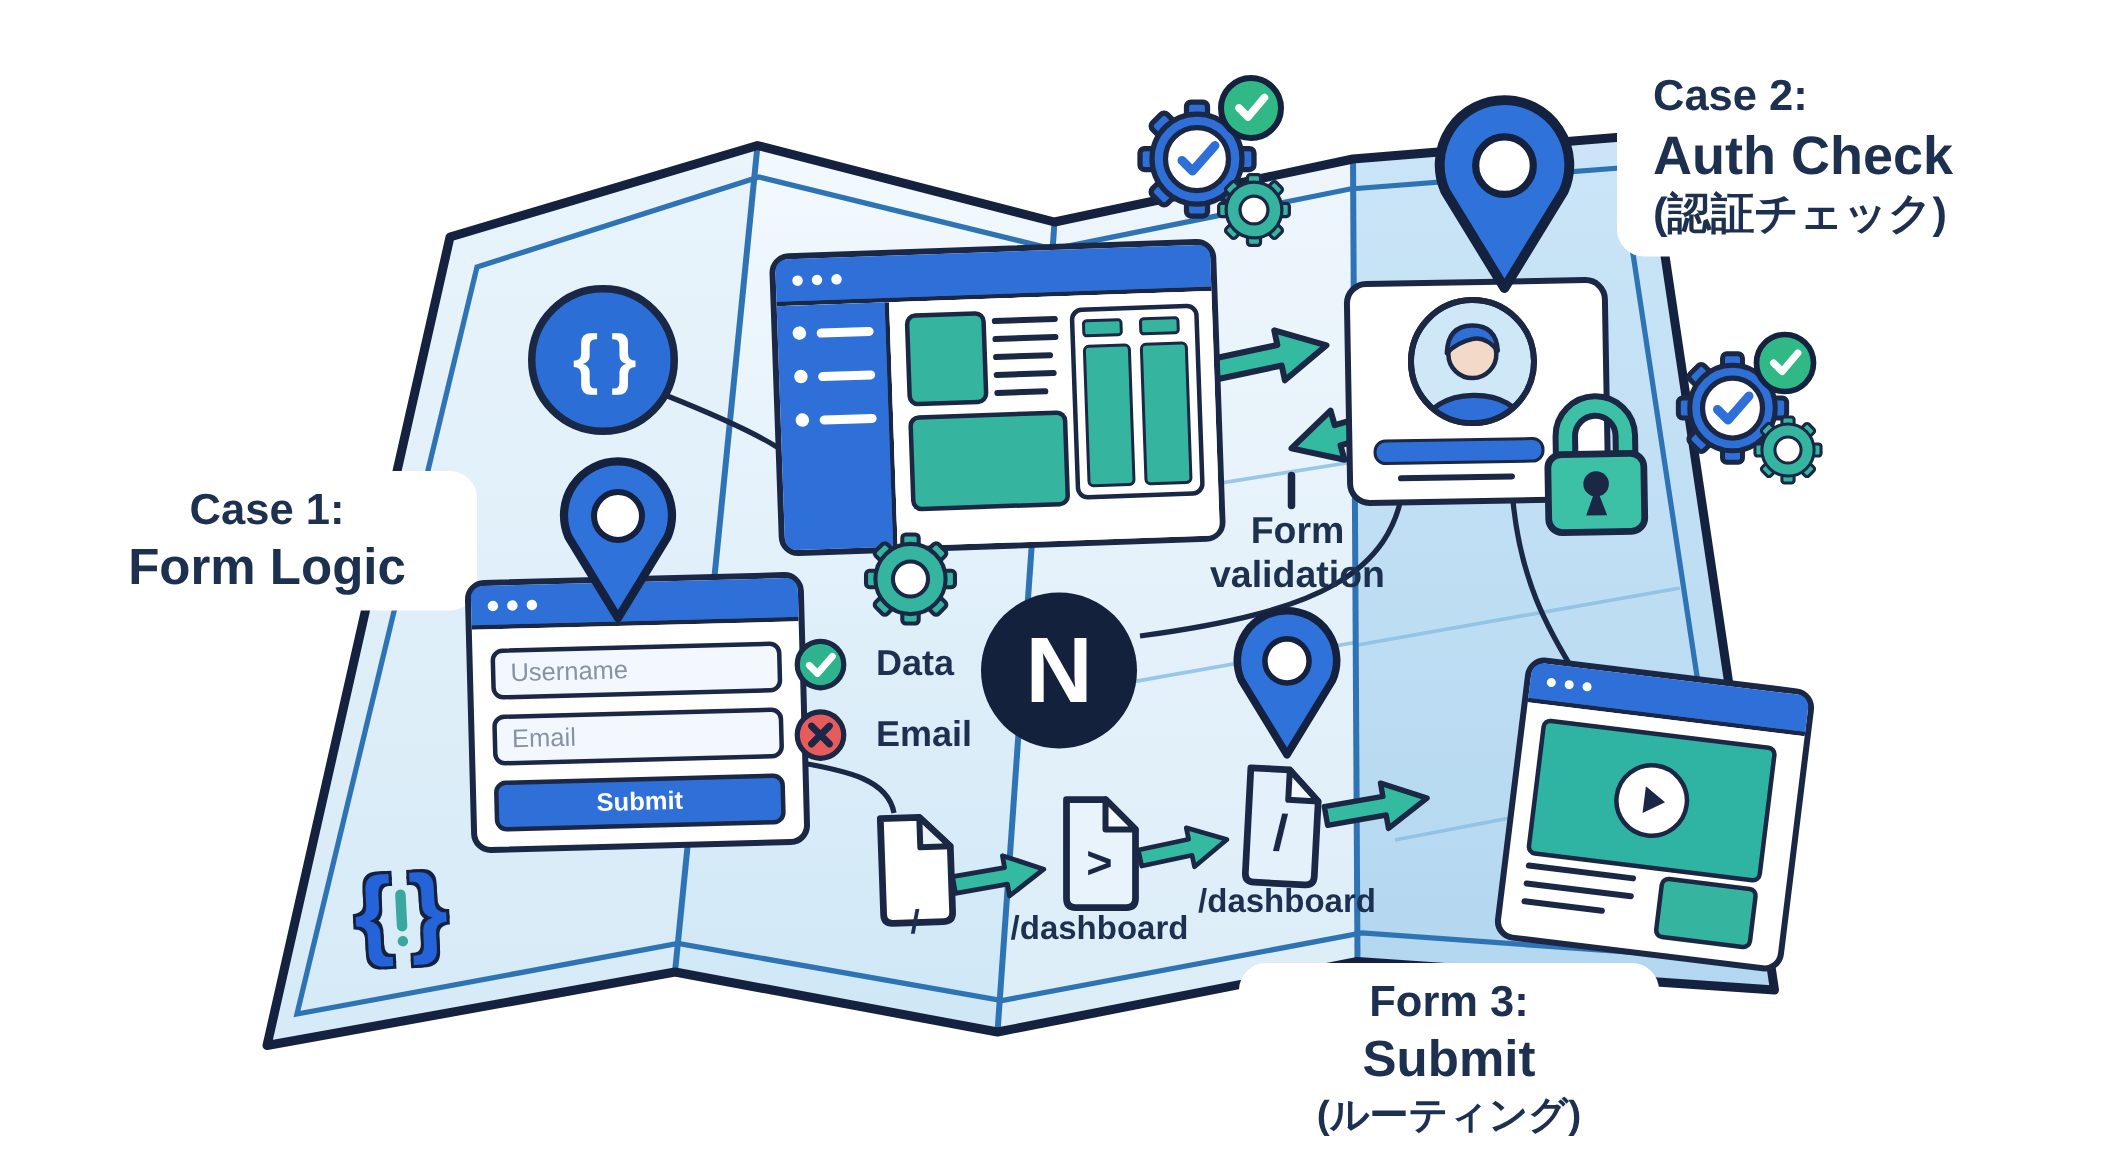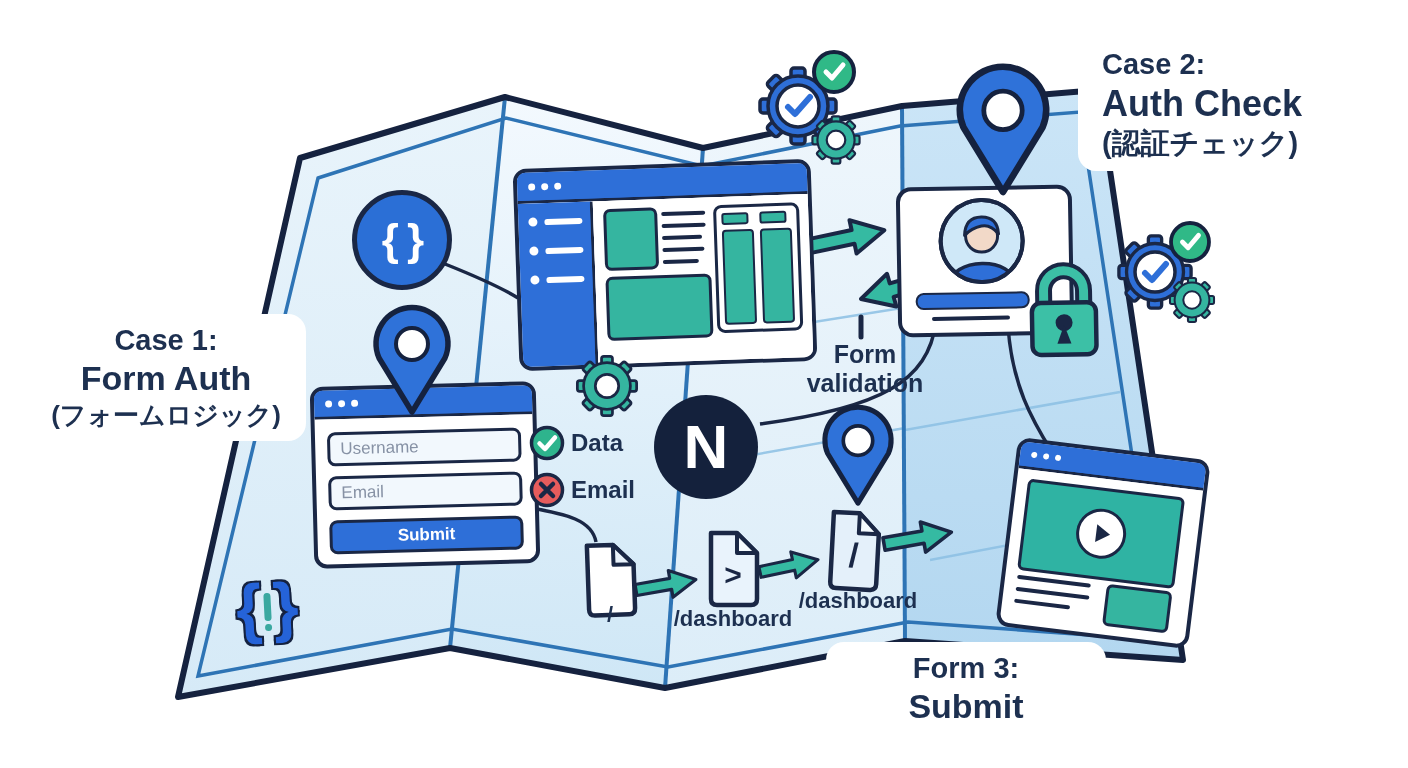--- a/index.html
+++ b/index.html
@@ -6,21 +6,21 @@
   .stage{position:relative;width:1408px;height:768px;background:#ffffff;overflow:hidden;
          font-family:"Liberation Sans","DejaVu Sans",sans-serif;color:#1d3050;}
   svg.layer{position:absolute;left:0;top:0;width:1408px;height:768px;}
   svg.fg{pointer-events:none;}
 
   
   .label-card{position:absolute;background:#ffffff;border-radius:18px;text-align:center;padding:8px 6px;}
   .label-card .pre{display:block;font-size:29px;font-weight:700;line-height:1.25;}
   .label-card .ttl{display:block;font-size:34px;font-weight:800;line-height:1.2;}
   .label-card .sub{display:block;font-size:26px;font-weight:700;line-height:1.3;}
-  .card-left{left:26px;top:314px;width:268px;}
+  .card-left{left:38px;top:314px;width:268px;}
   .card-right{left:1078px;top:38px;width:330px;text-align:left;padding-left:24px;}
   .card-right .ttl{font-size:36px;}
   .card-right .sub{font-size:29px;}
   .card-bottom{left:826px;top:642px;width:268px;}
 
   
   .win{position:absolute;background:#fff;border:4px solid #1a2745;border-radius:13px;}
   .titlebar{background:#2e6fd8;border-bottom:3px solid #1a2745;border-radius:8px 8px 0 0;
             display:flex;align-items:center;gap:6px;padding-left:11px;}
   .dot{width:7px;height:7px;background:#fff;border-radius:50%;}
@@ -50,21 +50,21 @@
   .formwin{left:312px;top:384px;width:218px;height:174px;transform:rotate(-1.5deg);}
   .formwin .titlebar{height:26px;}
   .form-body{padding:13px 12px;display:flex;flex-direction:column;gap:10px;}
   .field{height:28px;background:#f2f8fd;border:3px solid #1a2745;border-radius:8px;
          font-size:17px;color:#8792a5;line-height:28px;padding-left:10px;}
   .submit{height:28px;background:#2e6fd8;border:3px solid #1a2745;border-radius:8px;
           color:#fff;font-size:17px;font-weight:700;text-align:center;line-height:28px;}
 
   
   .legend{position:absolute;left:528px;top:424px;display:flex;flex-direction:column;gap:9px;}
-  .leg-row{display:flex;align-items:center;gap:5px;text-align:right;}
+  .leg-row{display:flex;align-items:center;gap:18px;text-align:right;}
   .leg-label{font-size:24px;font-weight:700;color:#1d3050;}
 
   
   .dataval{position:absolute;left:792px;top:340px;width:146px;text-align:center;
            font-size:25px;font-weight:700;line-height:1.15;color:#1d3050;}
 
   
   .auth{left:897px;top:186px;width:168px;height:142px;transform:rotate(-1deg);border-radius:15px;}
   .auth .bar{position:absolute;left:14px;top:102px;width:110px;height:13px;background:#2e6fd8;
              border:2.5px solid #1a2745;border-radius:8px;}
@@ -160,31 +160,31 @@
       <use href="#arrow" transform="translate(810,246) rotate(-12)"></use>
       <use href="#arrow" transform="translate(934,278) rotate(164)"></use>
       <use href="#arrow" transform="translate(636,590) rotate(-10) scale(0.8)"></use>
       <use href="#arrow" transform="translate(760,572) rotate(-12) scale(0.78)"></use>
       <use href="#arrow" transform="translate(884,544) rotate(-10) scale(0.9)"></use>
     </g>
   </svg>
 
   <div class="label-card card-left">
     <span class="pre">Case 1:</span>
-    <span class="ttl">Form Auth</span>
-    <span class="sub">(フォームロジック)</span>
+    <span class="ttl">Form Logic</span>
   </div>
   <div class="label-card card-right">
     <span class="pre">Case 2:</span>
     <span class="ttl">Auth Check</span>
     <span class="sub">(認証チェック)</span>
   </div>
   <div class="label-card card-bottom">
     <span class="pre">Form 3:</span>
     <span class="ttl">Submit</span>
+    <span class="sub">(ルーティング)</span>
   </div>
 
   <div class="braces-circle">
     <span>{ }</span>
   </div>
   <div class="braces-code">
     <span class="brace">{</span>
     <span class="braces-mid">
       <span class="stick"></span>
         <span class="spot"></span>

